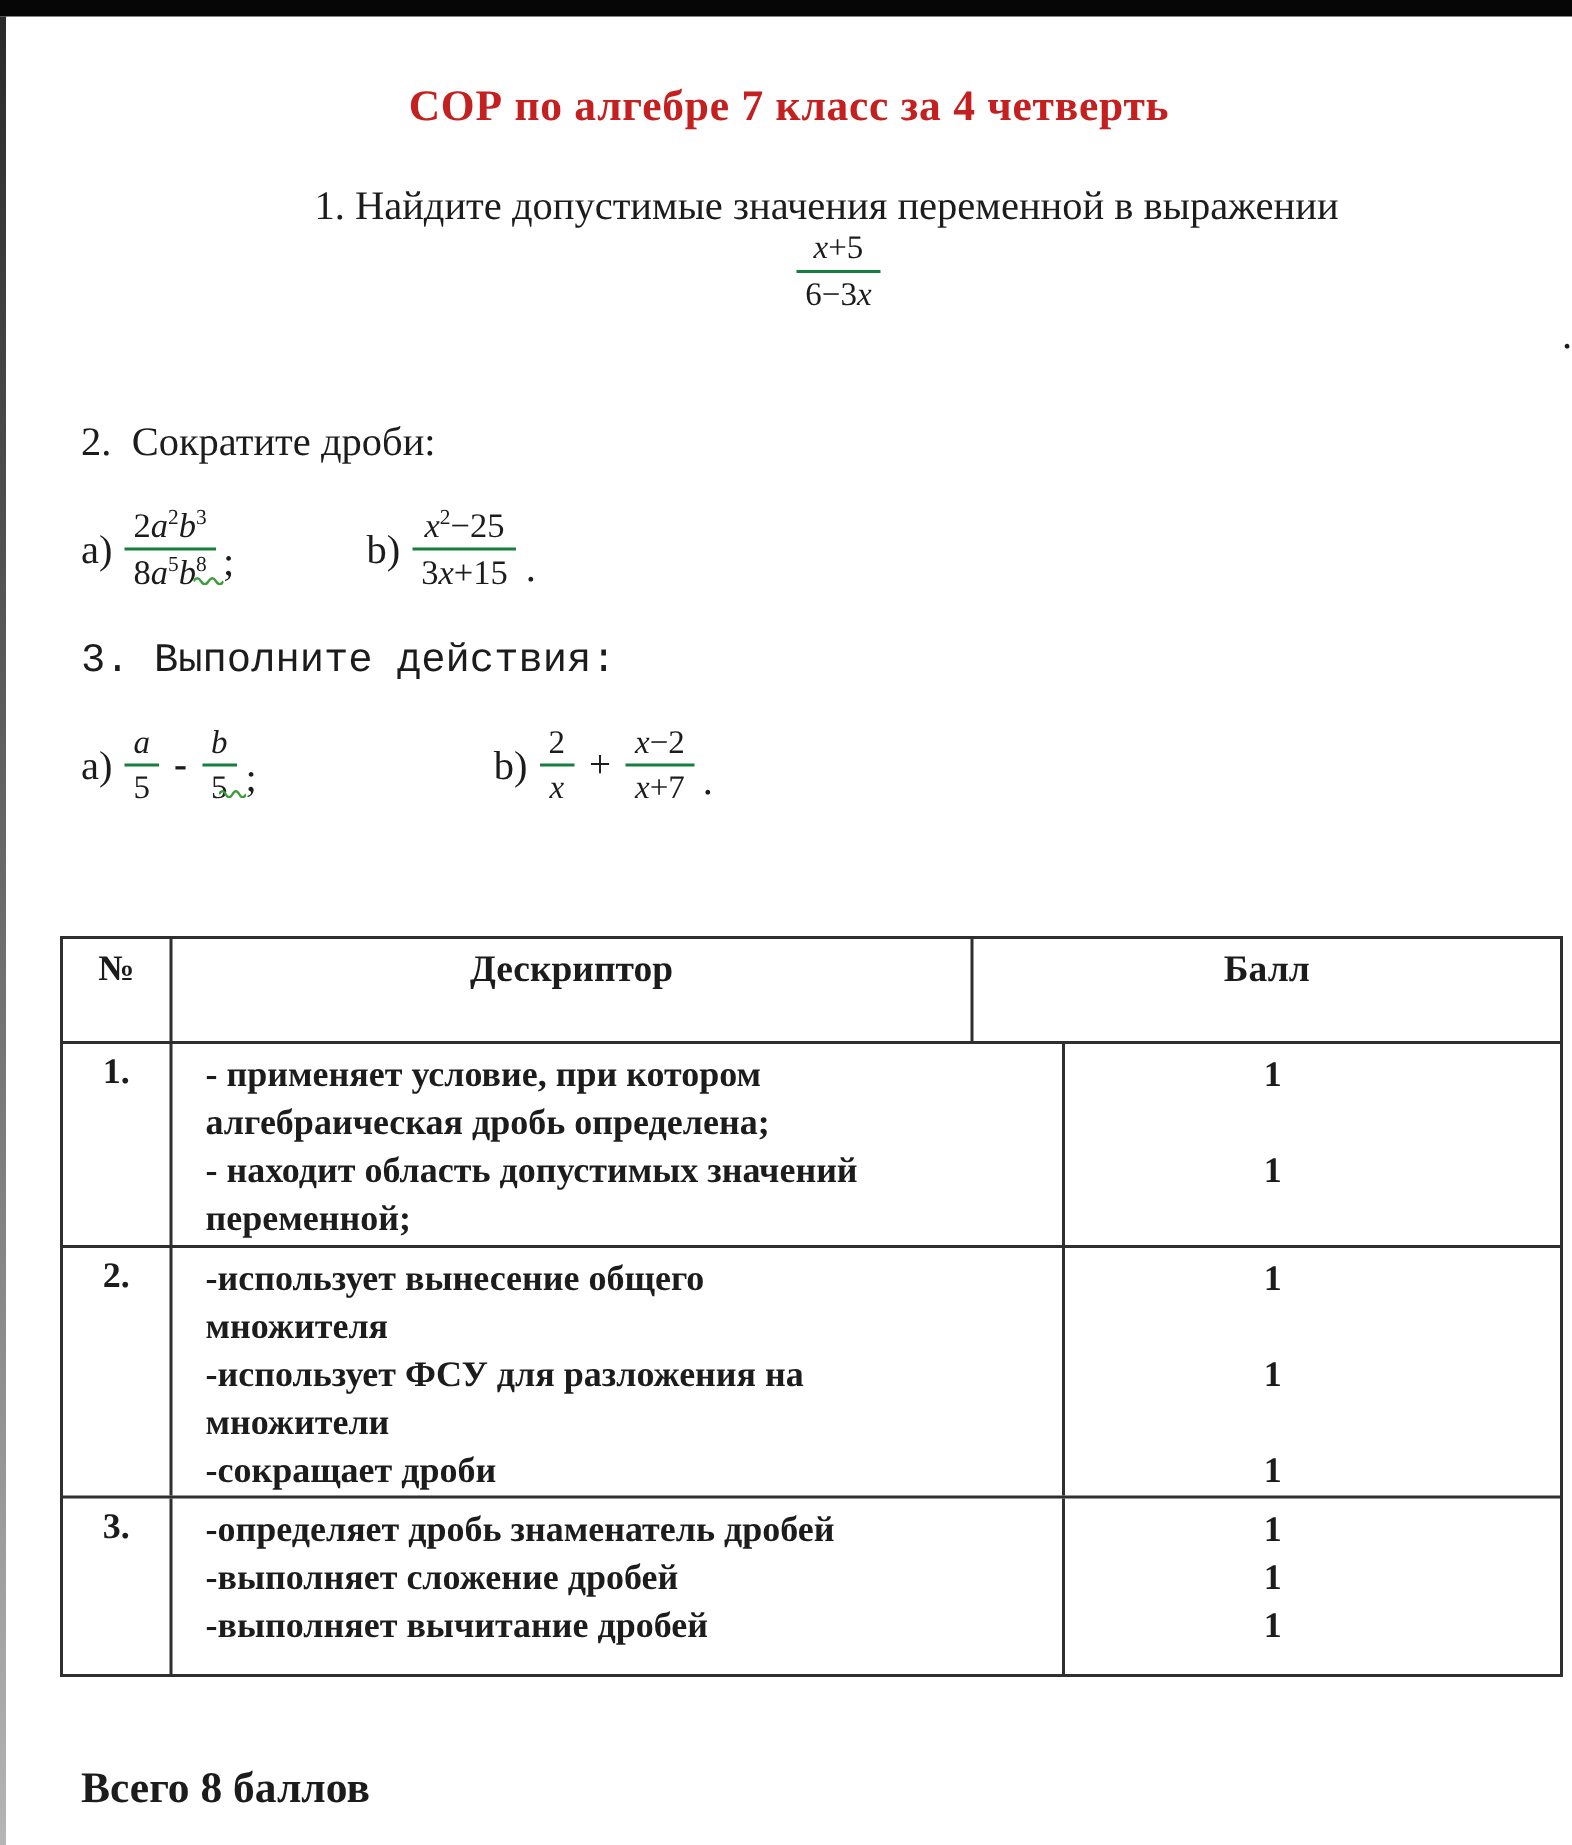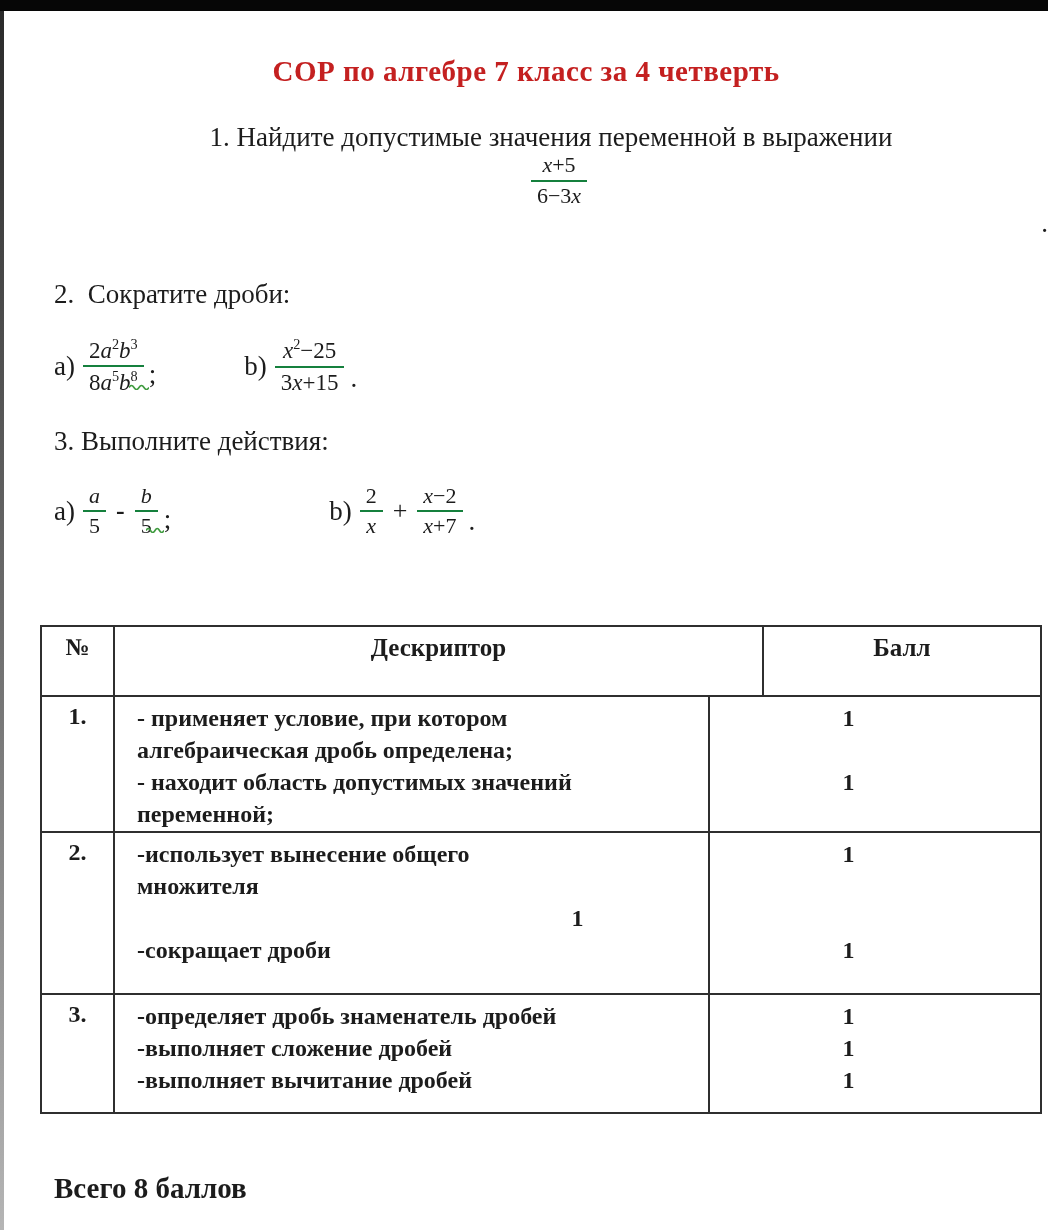--- a/index.html
+++ b/index.html
@@ -40,21 +40,21 @@
 
   .desc-table { margin:82px 0 0 36px; width:1002px; border:2px solid #2f2f2f; }
   .trow { display:flex; }
   .trow + .trow { border-top:2px solid #2f2f2f; }
   .col-num { width:73px; border-right:2px solid #2f2f2f; text-align:center;
              padding-top:6px; font-weight:bold; font-size:24px; flex-shrink:0; }
   .col-rest { flex:1; position:relative; padding-top:5px; }
   .col-rest::before { content:""; position:absolute; top:0; bottom:0; left:593px; width:2px; background:#2f2f2f; }
   .hdr { min-height:68px; font-weight:bold; font-size:25px; }
   .hdr .hcell { padding-top:7px; text-align:center; }
-  .hdr .h-desc { width:649px; }
+  .hdr .h-desc { width:534px; }
   .hdr .h-score { flex:1; }
   .item { display:flex; }
   .it-text { width:542px; padding:0 14px 0 22px; font-weight:bold; font-size:24px;
              line-height:32px; white-space:pre-line; }
   .it-score { flex:1; text-align:center; font-weight:bold; font-size:24px; line-height:32px; }
   .r1 { min-height:136px; } .r2 { min-height:162px; } .r3 { min-height:119px; }
 
   .total-line { margin:58px 0 0 50px; font-weight:bold; font-size:29px; }
 </style>
 </head>
@@ -90,21 +90,21 @@
     </span>
     <span class="mid-semi">;</span>
     <span class="lbl" style="margin-left:88px;">b)</span>
     <span class="frac f23">
       <span class="num"><i>x</i><sup>2</sup>−25</span>
       <span class="den">3<i>x</i>+15</span>
     </span>
     <span class="end-dot">.</span>
   </div>
 
-  <div class="q-heading" style="margin-top:26px;">3. Выполните действия:</div>
+  <div class="q-heading" style="margin-top:26px;font-family:Liberation Mono, monospace;">3. Выполните действия:</div>
   <div class="qline fr-row" style="min-height:64px;">
     <span class="lbl">a)</span>
     <span class="frac f22">
       <span class="num"><i>a</i></span>
       <span class="den">5</span>
     </span>
     <span class="op op-bold">-</span>
     <span class="frac f22">
       <span class="num"><i>b</i></span>
       <span class="den">5</span>
@@ -152,20 +152,22 @@
       </div>
       <div class="trow r2">
         <div class="col-num">2.</div>
         <div class="col-rest">
           <div class="item">
             <div class="it-text">-использует вынесение общего
 множителя</div>
             <div class="it-score">1</div>
           </div>
           <div class="item">
+            <div class="it-text">-использует ФСУ для разложения на
+множители</div>
             <div class="it-score">1</div>
           </div>
           <div class="item">
             <div class="it-text">-сокращает дроби</div>
             <div class="it-score">1</div>
           </div>
         </div>
       </div>
       <div class="trow r3">
         <div class="col-num">3.</div>

